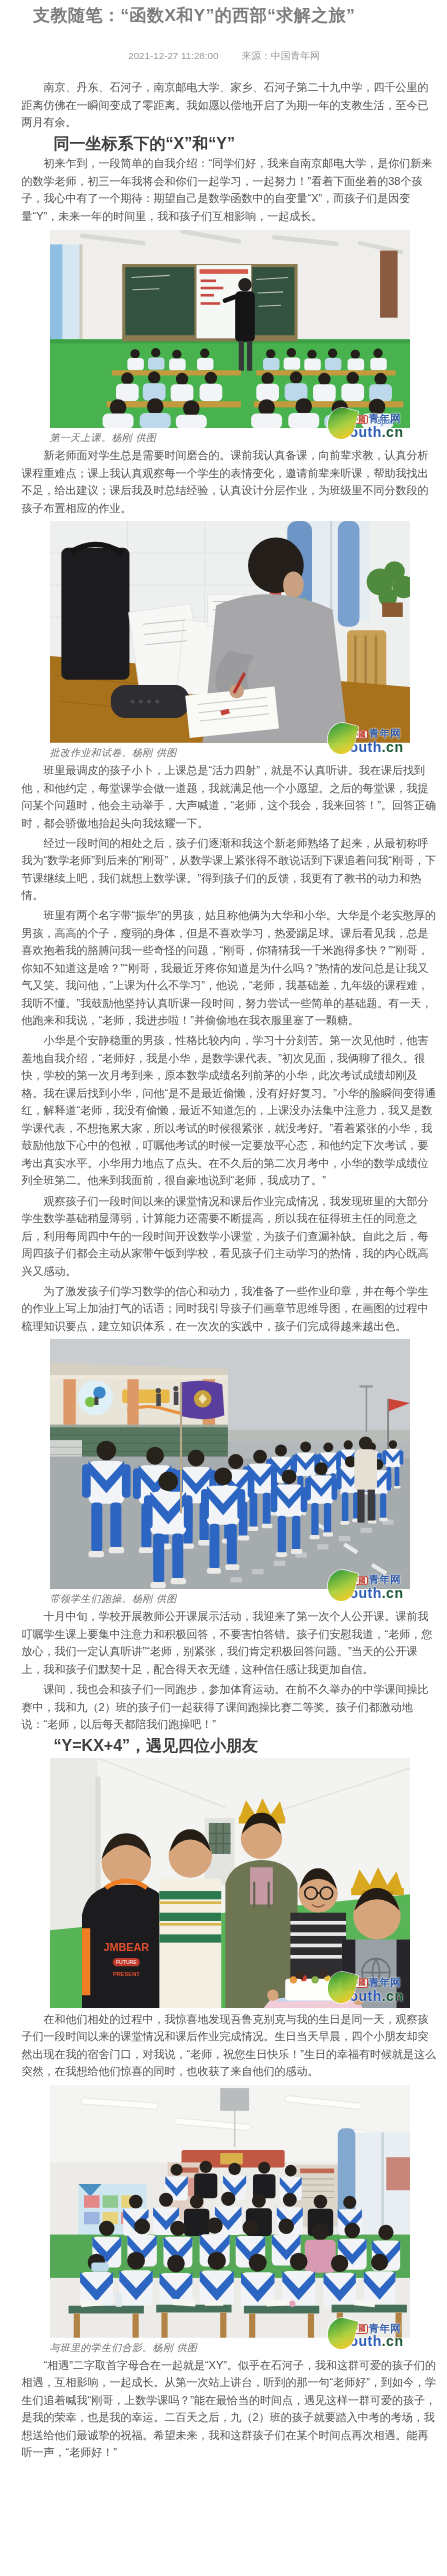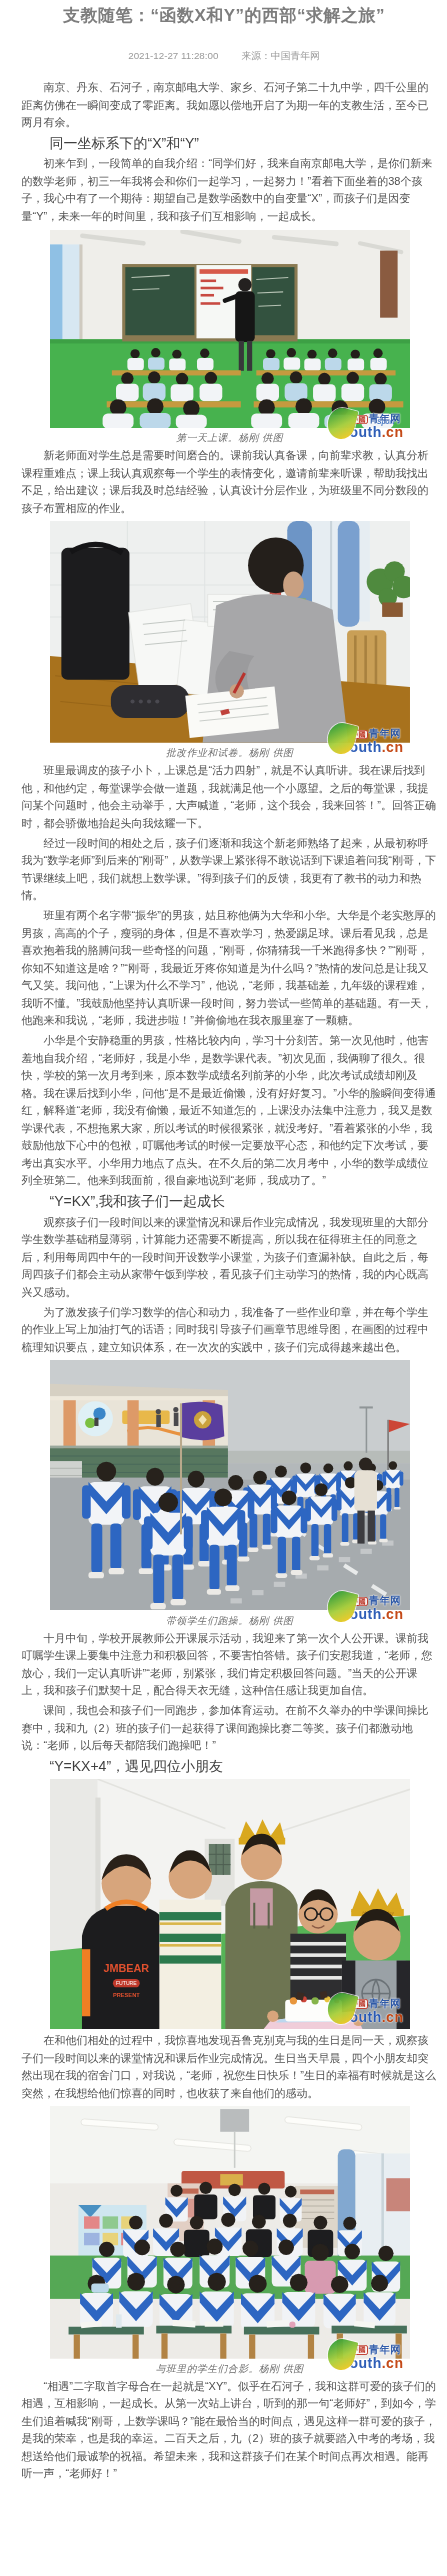--- a/index.html
+++ b/index.html
@@ -1,35 +1,35 @@
 <!DOCTYPE html>
 <html style="font-size:8.2px"><head>
 <meta charset="utf-8">
 <style>
   html,body{margin:0;padding:0;background:#ffffff;}
   body{width:448px;height:2576px;overflow:hidden;font-family:"Liberation Sans",sans-serif;position:relative;}
   .page{width:448px;}
-  .title{margin:5.2px 33px 0;font-size:17px;line-height:1.3;color:#7d7d7d;text-align:center;font-weight:bold;letter-spacing:0.5px;}
+  .title{margin:5.2px 33px 0;font-size:17px;line-height:1.3;color:#7d7d7d;text-align:left;font-weight:bold;letter-spacing:0.5px;}
   .meta{margin-top:23px;text-align:center;font-size:9.8px;color:#9a9a9a;}
   .meta .src-label{margin-left:23px;}
   .content{padding:13.4px 10.3px 0 21.6px;}
   p.body{font-size:11px;line-height:17.5px;color:#4f4f4f;text-indent:2em;margin:2.6px 0;}
-  h3.sec{font-size:14px;line-height:17.5px;color:#3f3f3f;text-indent:2em;margin:3.1px 0;font-weight:normal;}
+  h3.sec{font-size:16px;line-height:17.5px;color:#3f3f3f;text-indent:2em;margin:3.1px 0;font-weight:bold;}
   figure.photo{width:360px;margin:4.1px auto 1px;position:relative;padding:0;}
   figure.photo svg{display:block;width:360px;height:auto;}
-  figcaption{text-align:center;font-size:9.8px;color:#6d6d6d;font-family:"DejaVu Serif",serif;font-style:italic;margin-top:3.1px;line-height:13.4px;letter-spacing:0.5px;}
+  figcaption{font-size:9.8px;color:#6d6d6d;font-family:"DejaVu Serif",serif;font-style:italic;margin-top:3.1px;line-height:13.4px;letter-spacing:0.5px;}
   
   .watermark{position:absolute;right:6.2px;bottom:5.2px;display:flex;align-items:flex-end;opacity:.95;pointer-events:none;}
   .wm-leaf{width:27px;height:31px;background:linear-gradient(140deg,#2f9e38 10%,#a8cf3a 55%,#f2c81e 90%);border-radius:62% 6% 58% 62%;transform:rotate(14deg);margin-right:-5.2px;box-shadow:0 0 0 1px rgba(255,255,255,.75);}
   .wm-lines{display:flex;flex-direction:column;line-height:1.05;text-shadow:0 0 1.5px #fff,0 0 1.5px #fff;}
   .wm-cn{display:flex;align-items:center;}
   .wm-box{background:#fdf7f4;color:#c0392b;border:1px solid #c0392b;border-radius:2.1px;font-size:7.2px;font-weight:bold;padding:0 1px;margin-right:1px;}
   .wm-qnw{color:#2b57a8;font-size:10.3px;font-weight:bold;letter-spacing:0.5px;font-family:Liberation Mono, monospace;}
   .wm-en{font-size:14px;font-weight:bold;color:#2456b4;letter-spacing:0.5px;}
-  .wm-en .cn2{color:#c2410c;}
+  .wm-en .cn2{color:#14532d;}
 </style>
 </head>
 <body>
 
 <div class="page">
 
   <h1 class="title">支教随笔：“函数X和Y”的西部“求解之旅”</h1>
 
   <div class="meta">
     <span>2021-12-27 11:28:00</span><span class="src-label">来源：</span><span>中国青年网</span>
@@ -251,21 +251,20 @@
           <span class="wm-en"><span>outh</span><span class="cn2">.cn</span></span>
         </span>
       </div>
       <figcaption>批改作业和试卷。杨刚 供图</figcaption>
     </figure>
 
     <p class="body">班里最调皮的孩子小卜，上课总是“活力四射”，就是不认真听讲。我在课后找到他，和他约定，每堂课学会做一道题，我就满足他一个小愿望。之后的每堂课，我提问某个问题时，他会主动举手，大声喊道，“老师，这个我会，我来回答！”。回答正确时，都会骄傲地抬起头向我炫耀一下。</p>
     <p class="body">经过一段时间的相处之后，孩子们逐渐和我这个新老师熟络了起来，从最初称呼我为“数学老师”到后来的“刚哥”，从数学课上紧张得不敢说话到下课追着问我“刚哥，下节课继续上吧，我们就想上数学课。”得到孩子们的反馈，我更有了教书的动力和热情。</p>
     <p class="body">班里有两个名字带“振华”的男孩，姑且称他俩为大华和小华。大华是个老实憨厚的男孩，高高的个子，瘦弱的身体，但是不喜欢学习，热爱踢足球。课后看见我，总是喜欢抱着我的胳膊问我一些奇怪的问题，“刚哥，你猜猜我一千米跑得多快？”“刚哥，你知不知道这是啥？”“刚哥，我最近牙疼你知道是为什么吗？”热情的发问总是让我又气又笑。我问他，“上课为什么不学习”，他说，“老师，我基础差，九年级的课程难，我听不懂。”我鼓励他坚持认真听课一段时间，努力尝试一些简单的基础题。有一天，他跑来和我说，“老师，我进步啦！”并偷偷地在我衣服里塞了一颗糖。</p>
     <p class="body">小华是个安静稳重的男孩，性格比较内向，学习十分刻苦。第一次见他时，他害羞地自我介绍，“老师好，我是小华，是数学课代表。”初次见面，我俩聊了很久。很快，学校的第一次月考到来，原本数学成绩名列前茅的小华，此次考试成绩却刚及格。我在课后找到小华，问他“是不是最近偷懒，没有好好复习。”小华的脸瞬间变得通红，解释道“老师，我没有偷懒，最近不知道怎的，上课没办法集中注意力，我又是数学课代表，不想拖累大家，所以考试的时候很紧张，就没考好。”看着紧张的小华，我鼓励他放下心中的包袱，叮嘱他考试的时候一定要放平心态，和他约定下次考试，要考出真实水平。小华用力地点了点头。在不久后的第二次月考中，小华的数学成绩位列全班第二。他来到我面前，很自豪地说到“老师，我成功了。”</p>
-    <h3 class="sec">“Y=KX”,我和孩子们一起成长</h3>
     <p class="body">观察孩子们一段时间以来的课堂情况和课后作业完成情况，我发现班里的大部分学生数学基础稍显薄弱，计算能力还需要不断提高，所以我在征得班主任的同意之后，利用每周四中午的一段时间开设数学小课堂，为孩子们查漏补缺。自此之后，每周四孩子们都会主动从家带午饭到学校，看见孩子们主动学习的热情，我的内心既高兴又感动。</p>
     <p class="body">为了激发孩子们学习数学的信心和动力，我准备了一些作业印章，并在每个学生的作业上写上加油打气的话语；同时我引导孩子们画章节思维导图，在画图的过程中梳理知识要点，建立知识体系，在一次次的实践中，孩子们完成得越来越出色。</p>
 
     <figure class="photo">
       <svg viewBox="0 0 698 485">
         <defs>
           <g id="rnr">
             <circle cx="35" cy="18" r="17" fill="#27221c"></circle>
             <rect x="4" y="36" width="62" height="74" rx="10" fill="#f2f4f7"></rect>
             <polygon points="4,36 35,70 66,36 66,56 35,92 4,56" fill="#2d66c2"></polygon>

